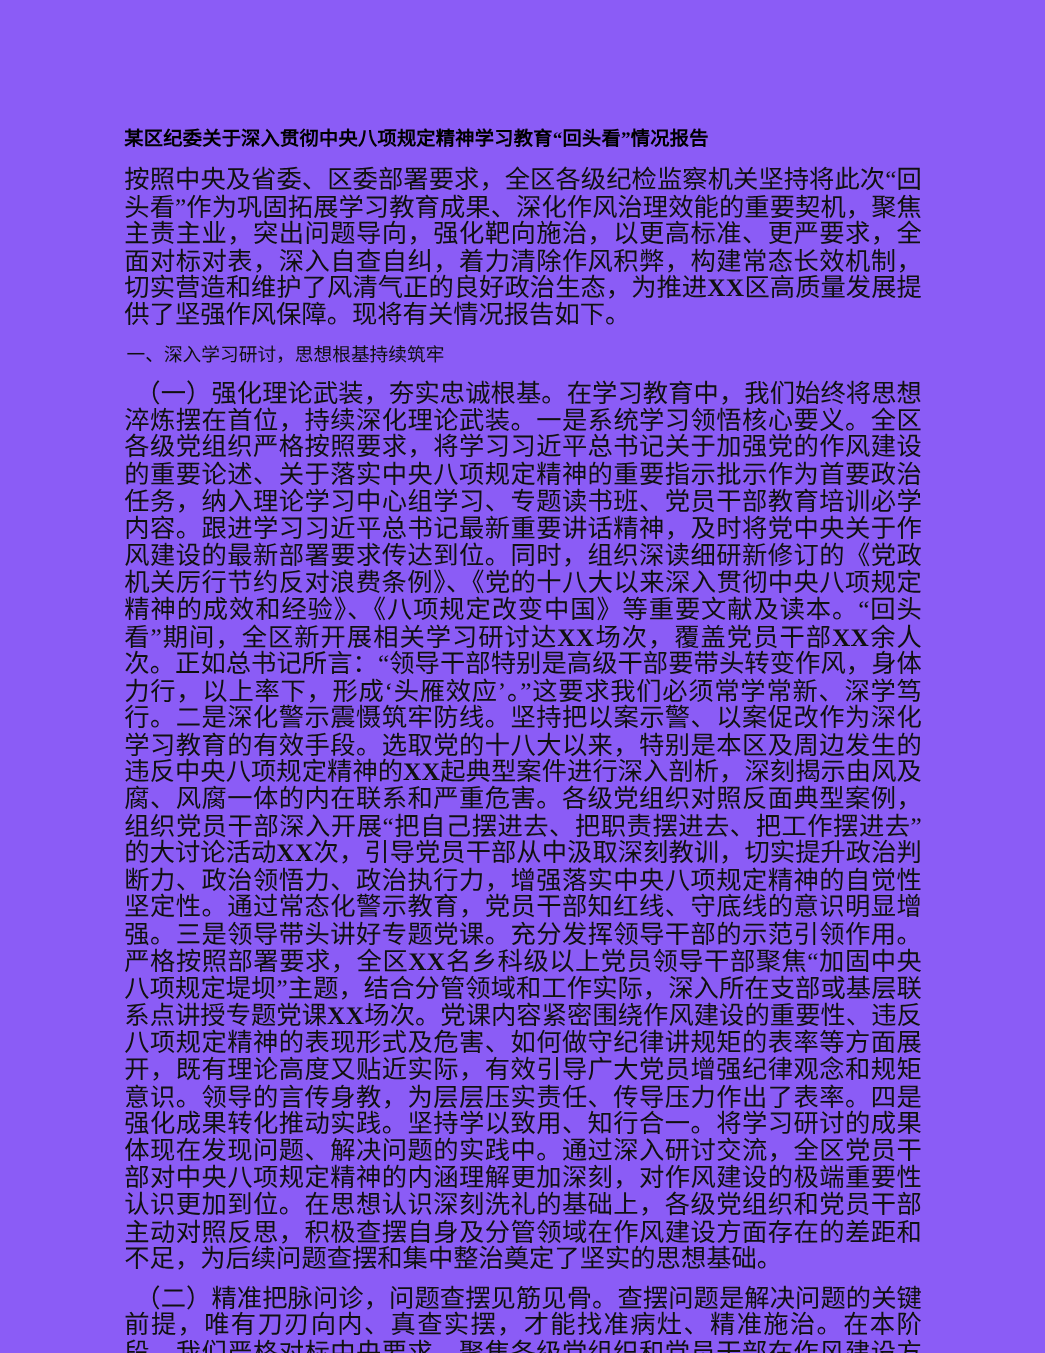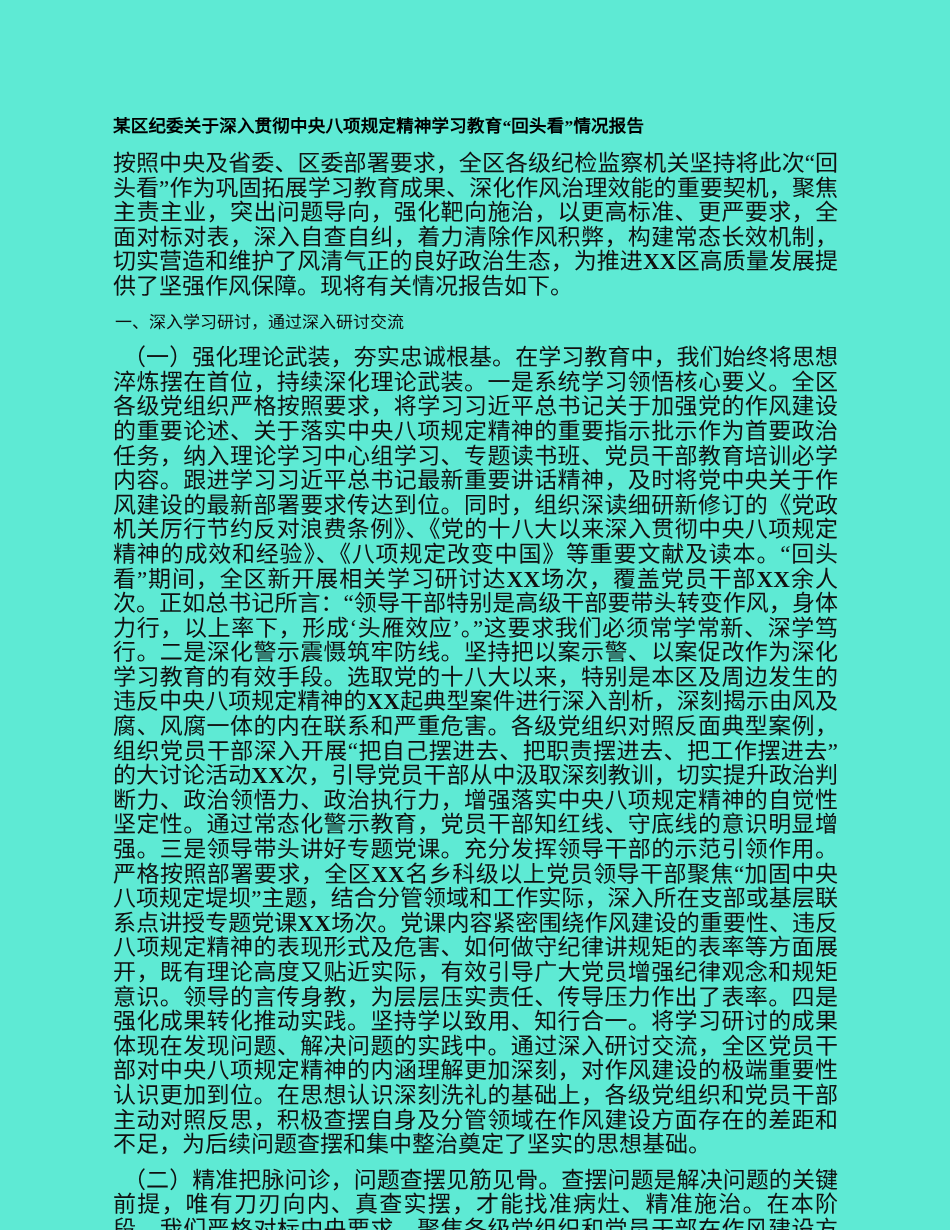--- a/index.html
+++ b/index.html
@@ -19,21 +19,21 @@
   }
 
   #page {
     position: absolute;
     left: 0;
     top: 0;
     width: 950px;
     height: 1230px;
     box-sizing: border-box;
     padding: 113px 112px 0 113px;
-    background: #5eead4;
+    background: #8b5cf6;
   }
 
   .doc-title {
     font-size: 17.5px;
     font-weight: bold;
     line-height: 26px;
     letter-spacing: 0.2px;
     margin: 0 0 13px 0;
     text-align: left;
     color: #000;
@@ -75,20 +75,20 @@
 </style>
 </head>
 <body>
 
 <div id="page">
 
   <h1 class="doc-title">某区纪委关于深入贯彻中央八项规定精神学习教育“回头看”情况报告</h1>
 
   <p class="para" id="blk-intro">按照中央及省委、区委部署要求，全区各级纪检监察机关坚持将此次“回头看”作为巩固拓展学习教育成果、深化作风治理效能的重要契机，聚焦主责主业，突出问题导向，强化靶向施治，以更高标准、更严要求，全面对标对表，深入自查自纠，着力清除作风积弊，构建常态长效机制，切实营造和维护了风清气正的良好政治生态，为推进<span class="xx">XX</span>区高质量发展提供了坚强作风保障。现将有关情况报告如下。</p>
 
-  <p class="section-heading" id="blk-section-1">一、深入学习研讨，通过深入研讨交流</p>
+  <p class="section-heading" id="blk-section-1">一、深入学习研讨，思想根基持续筑牢</p>
 
 
   <p class="para indent-narrow" id="blk-subsection-1-1">（一）强化理论武装，夯实忠诚根基。在学习教育中，我们始终将思想淬炼摆在首位，持续深化理论武装。<span class="b">一是</span>系统学习领悟核心要义。全区各级党组织严格按照要求，将学习习近平总书记关于加强党的作风建设的重要论述、关于落实中央八项规定精神的重要指示批示作为首要政治任务，纳入理论学习中心组学习、专题读书班、党员干部教育培训必学内容。跟进学习习近平总书记最新重要讲话精神，及时将党中央关于作风建设的最新部署要求传达到位。同时，组织深读细研新修订的《党政机关厉行节约反对浪费条例》、《党的十八大以来深入贯彻中央八项规定精神的成效和经验》、《八项规定改变中国》等重要文献及读本。“回头看”期间，全区新开展相关学习研讨达<span class="xx">XX</span>场次，覆盖党员干部<span class="xx">XX</span>余人次。正如总书记所言：“领导干部特别是高级干部要带头转变作风，身体力行，以上率下，形成‘头雁效应’。”这要求我们必须常学常新、深学笃行。<span class="b">二是</span>深化警示震慑筑牢防线。坚持把以案示警、以案促改作为深化学习教育的有效手段。选取党的十八大以来，特别是本区及周边发生的违反中央八项规定精神的<span class="xx">XX</span>起典型案件进行深入剖析，深刻揭示由风及腐、风腐一体的内在联系和严重危害。各级党组织对照反面典型案例，组织党员干部深入开展“把自己摆进去、把职责摆进去、把工作摆进去”的大讨论活动<span class="xx">XX</span>次，引导党员干部从中汲取深刻教训，切实提升政治判断力、政治领悟力、政治执行力，增强落实中央八项规定精神的自觉性坚定性。通过常态化警示教育，党员干部知红线、守底线的意识明显增强。<span class="b">三是</span>领导带头讲好专题党课。充分发挥领导干部的示范引领作用。严格按照部署要求，全区<span class="xx">XX</span>名乡科级以上党员领导干部聚焦“加固中央八项规定堤坝”主题，结合分管领域和工作实际，深入所在支部或基层联系点讲授专题党课<span class="xx">XX</span>场次。党课内容紧密围绕作风建设的重要性、违反八项规定精神的表现形式及危害、如何做守纪律讲规矩的表率等方面展开，既有理论高度又贴近实际，有效引导广大党员增强纪律观念和规矩意识。领导的言传身教，为层层压实责任、传导压力作出了表率。<span class="b">四是</span>强化成果转化推动实践。坚持学以致用、知行合一。将学习研讨的成果体现在发现问题、解决问题的实践中。通过深入研讨交流，全区党员干部对中央八项规定精神的内涵理解更加深刻，对作风建设的极端重要性认识更加到位。在思想认识深刻洗礼的基础上，各级党组织和党员干部主动对照反思，积极查摆自身及分管领域在作风建设方面存在的差距和不足，为后续问题查摆和集中整治奠定了坚实的思想基础。</p>
 
   <p class="para indent-narrow" id="blk-subsection-1-2">（二）精准把脉问诊，问题查摆见筋见骨。查摆问题是解决问题的关键前提，唯有刀刃向内、真查实摆，才能找准病灶、精准施治。在本阶段，我们严格对标中央要求，聚焦各级党组织和党员干部在作风建设方面存在的深层次问题，坚决把问题找准找实找透。总书记</p>
 
 </div>
 
 </body></html>

